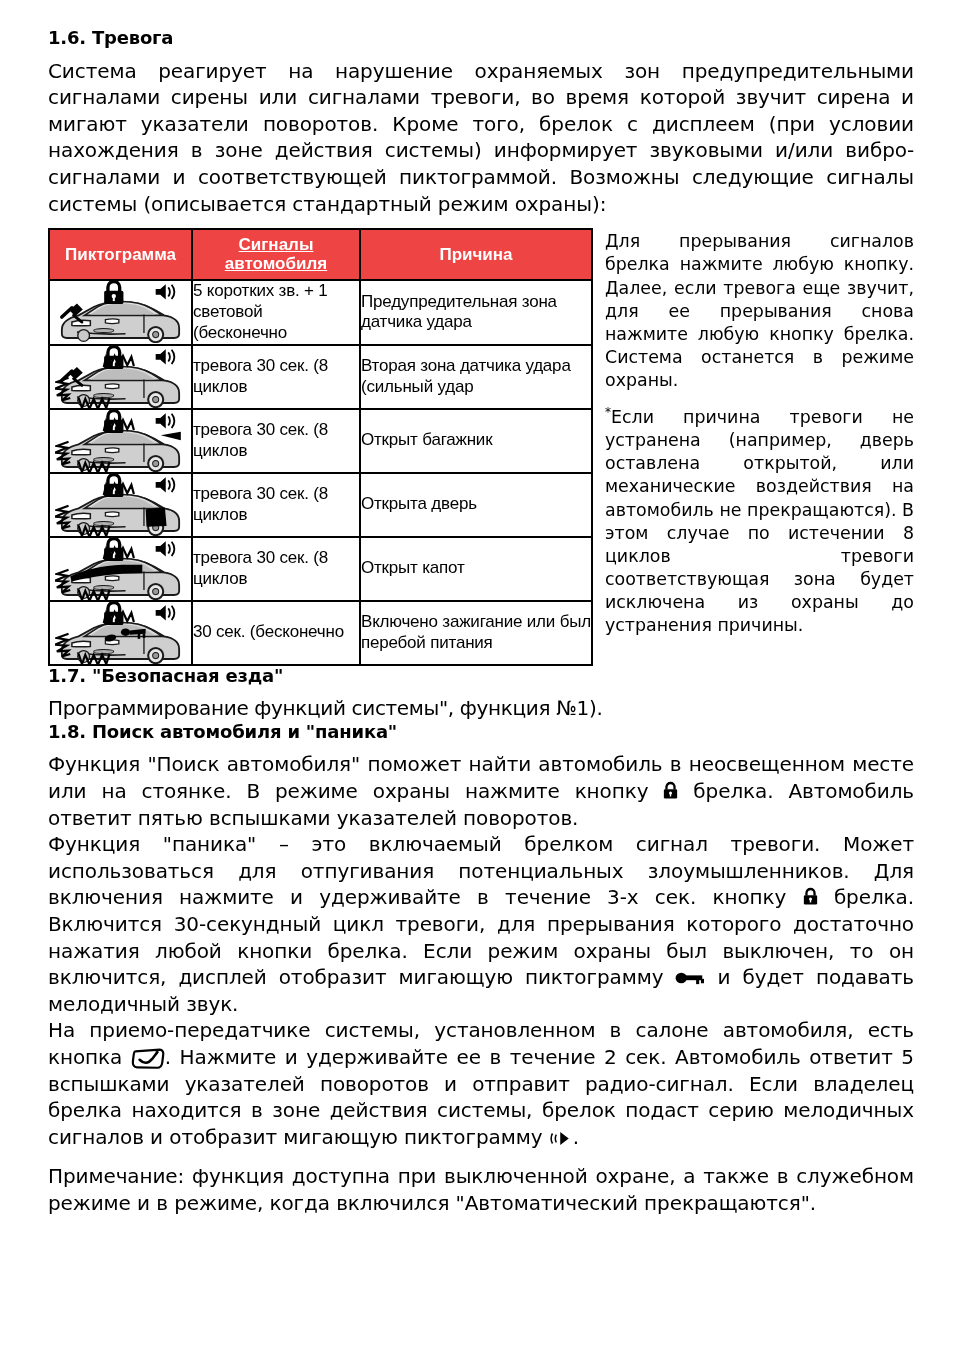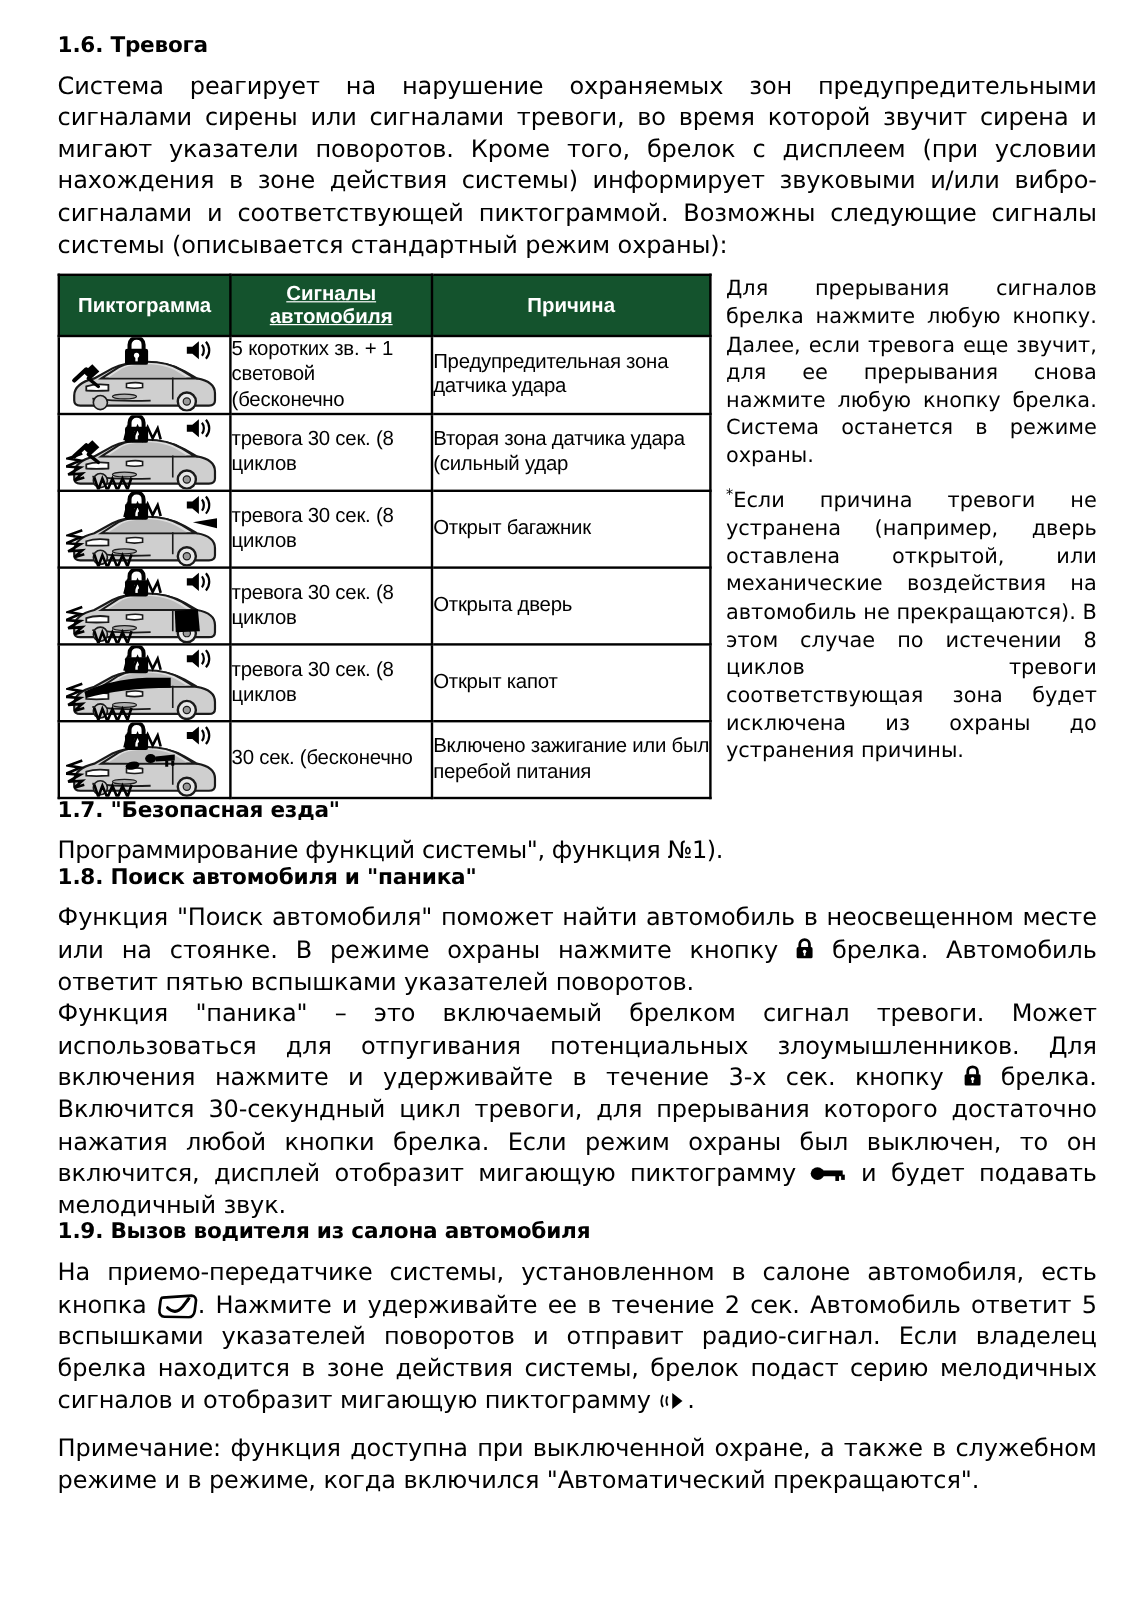--- a/index.html
+++ b/index.html
@@ -73,21 +73,21 @@
     width: 543px;
     table-layout: fixed;
   }
   table.alarm-table th,
   table.alarm-table td {
     border: 2px solid #000;
     padding: 0;
     vertical-align: middle;
   }
   table.alarm-table thead th {
-    background: #14532d;
+    background: #ef4444;
     color: #ffffff;
     font-size: 17px;
     font-weight: bold;
     font-family: "Liberation Sans", sans-serif;
     text-align: center;
     padding: 5px 4px 6px 4px;
     line-height: 1.12;
     border-color: #000;
   }
   thead th.th-sep {
@@ -336,21 +336,20 @@
       </svg>
     <span>брелка. Включится 30-секундный цикл тревоги, для прерывания которого достаточно нажатия любой кнопки брелка. Если режим охраны был выключен, то он включится, дисплей отобразит мигающую пиктограмму</span>
     <svg class="inline-icon icon-key" viewBox="0 0 34 16">
       <ellipse cx="7" cy="8" rx="6.5" ry="6" fill="#000"></ellipse>
       <rect x="11" y="5" width="20" height="5.5" fill="#000"></rect>
       <rect x="24" y="9" width="3.5" height="6" fill="#000"></rect>
       <rect x="29.5" y="9" width="3.5" height="5" fill="#000"></rect>
     </svg>
     <span>и будет подавать мелодичный звук.</span></p>
 
-  <h2 class="section-title sec-gap">1.9. Вызов водителя из салона автомобиля</h2>
 
   <p class="body-text"><span>На приемо-передатчике системы, установленном в салоне автомобиля, есть кнопка</span>
     <svg class="inline-icon icon-valet" viewBox="0 0 40 25">
       <path d="M5,4 L34,2 C37,2 39,5 38,9 L37,17 C36.5,21 34,23.5 31,23.5
                L7,23 C3.5,23 1.5,20 2,16 L3,8 C3.4,5.5 4,4 5,4 Z" fill="#ffffff" stroke="#000" stroke-width="2.6"></path>
       <path d="M10,14 C15,19 20,19 25,13 L31,5" fill="none" stroke="#000" stroke-width="3" stroke-linecap="round"></path>
       <path d="M29,4 L33,4.5 L30,9 Z" fill="#000"></path>
     </svg><span>. Нажмите и удерживайте ее в течение 2 сек. Автомобиль ответит 5 вспышками указателей поворотов и отправит радио-сигнал. Если владелец брелка находится в зоне действия системы, брелок подаст серию мелодичных сигналов и отобразит мигающую пиктограмму</span>
     <svg class="inline-icon icon-wave" viewBox="0 0 28 22">
       <path d="M8,10 C5,10 5,10 5,10" fill="none"></path>

